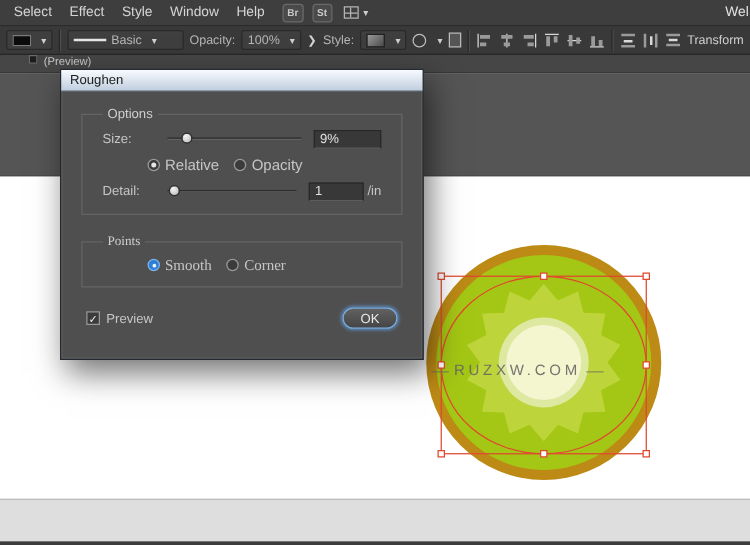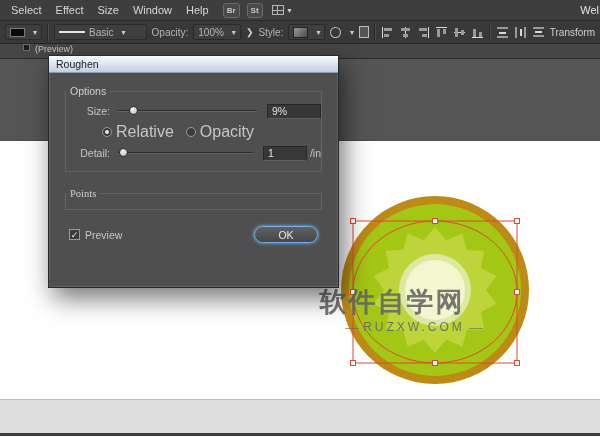--- a/index.html
+++ b/index.html
@@ -46,52 +46,52 @@
   .watermark { position:absolute; left:308px; top:228px; width:168px; text-align:center; z-index:2; color:rgba(100,100,100,0.88); }
   .wm1 { font-size:27px; font-weight:bold; letter-spacing:2px; line-height:30px; }
   .wm2 { font-size:12px; letter-spacing:3px; margin-top:2px; position:relative; display:inline-block; padding:0 4px;margin-left:44px; }
   .wm2::before,.wm2::after { content:""; position:absolute; top:55%; width:14px; height:1px; background:rgba(100,100,100,.6); }
   .wm2::before { left:-14px; } .wm2::after { right:-14px; }
 
   
   .dialog { position:absolute; left:48px; top:55px; width:291px; height:233px; background:#4f4f4f; border:1px solid #252a30; box-shadow:inset 0 0 0 1px rgba(255,255,255,.10), 5px 10px 24px rgba(0,0,0,.55); z-index:10; }
   .dlg-title { height:17px; background:linear-gradient(#f8fbfe,#dfe7f1 45%,#c2cfdf); border-bottom:1px solid #8d9aac; display:flex; align-items:center; padding:0 7px; font-size:10.5px; color:#1c1c1c; }
   .dlg-body { padding-top:8px; }
-  fieldset { border:1px solid #646464; margin:4px 16px 16px; padding:3px 0 7px; }
+  fieldset { border:1px solid #646464; margin:4px 16px 16px; padding:3px 16px 7px; }
   legend { font-size:10.5px; color:#cfcfcf; padding:0 4px; }
   .row { display:flex; align-items:center; height:22px; }
-  .rlabel { width:44px; text-align:right; margin-right:8px; color:#c6c6c6; font-size:10.5px; flex:0 0 44px; }
+  .rlabel { width:44px; text-align:left; margin-right:8px; color:#c6c6c6; font-size:10.5px; flex:0 0 44px; }
   .slider { position:relative; flex:1; height:12px; cursor:pointer; }
   .slider .track { position:absolute; left:0; right:0; top:5px; height:2px; background:#2b2b2b; border-bottom:1px solid #636363; }
   .slider .thumb { position:absolute; top:1px; width:9px; height:9px; border-radius:50%; background:radial-gradient(circle at 35% 30%, #f4f4f4, #b5b5b5); border:1px solid #2d2d2d; }
   .valbox { width:54px; height:15px; margin-left:10px; background:#383838; border:1px solid #282828; border-bottom-color:#5d5d5d; color:#e2e2e2; font-size:10.5px; padding:0 4px; display:flex; align-items:center; flex:0 0 54px; }
   .valbox.small { width:44px; flex:0 0 44px; }
   .unit { color:#c6c6c6; font-size:10.5px; margin-left:3px; }
   .radios { padding-left:36px; height:20px; }
   .radio { width:10px; height:10px; border-radius:50%; background:#3b3b3b; border:1px solid #9a9a9a; position:relative; display:inline-block; flex:0 0 10px; }
   .radio.sel-gray::after { content:""; position:absolute; left:2px; top:2px; width:4px; height:4px; border-radius:50%; background:#e4e4e4; }
   .radio.sel-blue { background:#2f7fd6; border-color:#7db3e8; }
   .radio.sel-blue::after { content:""; position:absolute; left:3px; top:3px; width:3px; height:3px; border-radius:50%; background:#eaf4ff; }
-  .radio-label { color:#c6c6c6; font-size:16px; margin:0 12px 0 4px; }
+  .radio-label { color:#c6c6c6; font-size:12px; margin:0 12px 0 4px; }
   .dlg-footer { display:flex; align-items:center; margin:14px 20px 0; }
   .chk { display:flex; align-items:center; gap:5px; color:#c6c6c6; font-size:10.5px; cursor:default; }
   .chkbox { width:11px; height:11px; background:#3b3b3b; border:1px solid #9a9a9a; color:#e9e9e9; font-size:9px; line-height:10px; text-align:center; flex:0 0 11px; }
   .btns { margin-left:auto; display:flex; gap:8px; }
-  .btn { width:64px; height:17px; border-radius:9px; background:linear-gradient(#616161,#454545); border:1px solid #8f8f8f; color:#e9e9e9; font-size:10.5px; font-family:"Liberation Sans",sans-serif; cursor:pointer; }
+  .btn { width:44px; height:17px; border-radius:9px; background:linear-gradient(#616161,#454545); border:1px solid #8f8f8f; color:#e9e9e9; font-size:10.5px; font-family:"Liberation Sans",sans-serif; cursor:pointer; }
   .btn.ok { border-color:#79aee4; box-shadow:0 0 3px 1px rgba(96,156,225,.85); }
 </style>
 </head>
 <body>
 
 <div class="app">
 
   <div class="menubar">
     <span class="menu-item">Select</span>
     <span class="menu-item">Effect</span>
-    <span class="menu-item">Size</span>
+    <span class="menu-item">Style</span>
     <span class="menu-item">Window</span>
     <span class="menu-item">Help</span>
     <span class="badge">Br</span>
     <span class="badge">St</span>
     <span class="grid-icon"></span>
     <span class="caret">▾</span>
     <span class="menubar-right">Wel</span>
   </div>
 
   <div class="controlbar">
@@ -192,21 +192,20 @@
           <rect x="185.5" y="34.5" width="5" height="5" fill="#ffffff" stroke="#e0482f" stroke-width="1"></rect>
           <rect x="21.5" y="105.5" width="5" height="5" fill="#ffffff" stroke="#e0482f" stroke-width="1"></rect>
           <rect x="185.5" y="105.5" width="5" height="5" fill="#ffffff" stroke="#e0482f" stroke-width="1"></rect>
           <rect x="21.5" y="176.5" width="5" height="5" fill="#ffffff" stroke="#e0482f" stroke-width="1"></rect>
           <rect x="103.5" y="176.5" width="5" height="5" fill="#ffffff" stroke="#e0482f" stroke-width="1"></rect>
           <rect x="185.5" y="176.5" width="5" height="5" fill="#ffffff" stroke="#e0482f" stroke-width="1"></rect>
         </g>
     </svg>
 
     <div class="watermark">
-      <div class="wm1">软件自学网</div>
       <div class="wm2">RUZXW.COM</div>
     </div>
   </div>
 
   <div class="dialog">
     <div class="dlg-title">
       <span>Roughen</span>
     </div>
     <div class="dlg-body">
 
@@ -236,20 +235,26 @@
           </span>
           <span class="valbox small">
               <span>1</span>
             </span>
           <span class="unit">/in</span>
         </div>
       </fieldset>
 
       <fieldset style="margin-top:10px;font-family:Liberation Serif, serif;">
         <legend>Points</legend>
+        <div class="row radios">
+          <span class="radio sel-blue"></span>
+          <span class="radio-label">Smooth</span>
+          <span class="radio"></span>
+          <span class="radio-label">Corner</span>
+        </div>
       </fieldset>
 
       <div class="dlg-footer">
         <span class="chk">
           <span class="chkbox">✓</span>
           <span>Preview</span>
         </span>
         <span class="btns">
           <button class="btn ok">OK</button>
         </span>

